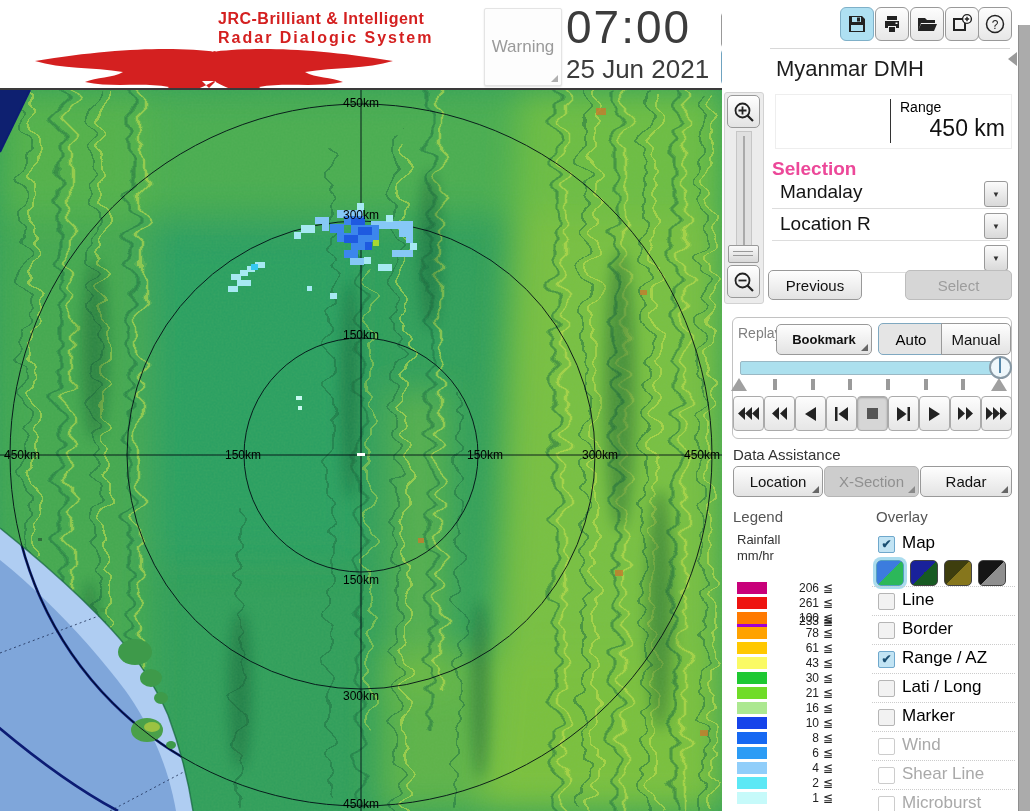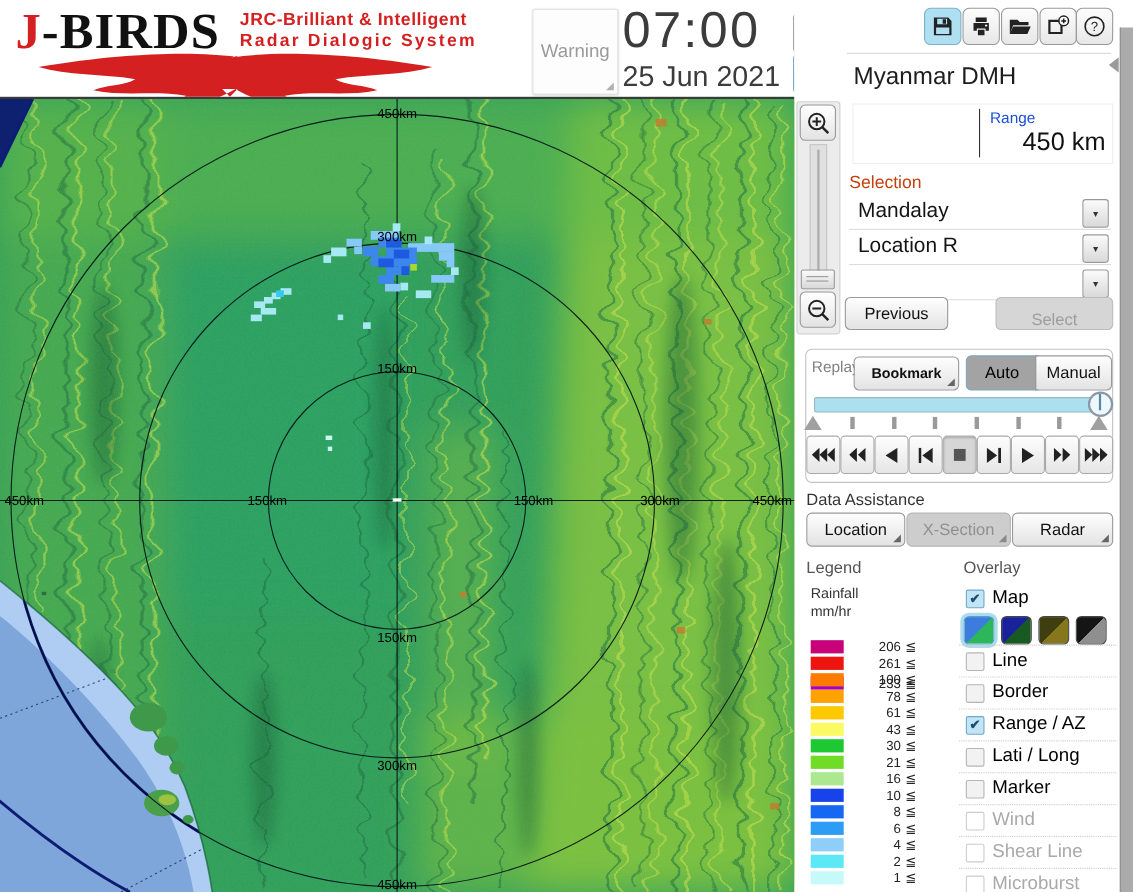--- a/index.html
+++ b/index.html
@@ -24,33 +24,33 @@
   .toolbtn{position:absolute;top:7px;width:32px;height:32px;border:1px solid #999;border-radius:6px;background:linear-gradient(#fdfdfd,#e7e7e7);display:flex;align-items:center;justify-content:center;}
   .toolbtn.active{background:#aee0f2;border-color:#7fb0c8;}
   .toolbtn svg{display:block;}
 
   
   #rpanel{position:absolute;left:722px;top:0;width:308px;height:811px;background:#fff;}
   #panel-sep{position:absolute;left:770px;top:48px;width:240px;height:1px;background:#d8d8d8;}
   #station-name{position:absolute;left:776px;top:56px;font-size:22px;color:#1d1d1d;}
   #range-box{position:absolute;left:775px;top:94px;width:235px;height:53px;background:#fff;border:1px solid #eee;}
   #range-divider{position:absolute;left:114px;top:4px;width:1px;height:44px;background:#333;}
-  #range-label{position:absolute;left:124px;top:4px;font-size:14px;color:#1d4ed8;}
+  #range-label{position:absolute;left:124px;top:4px;font-size:14px;color:#000000;}
   #range-value{position:absolute;right:6px;top:20px;font-size:23px;color:#111;}
-  #selection-label{position:absolute;left:772px;top:158px;font-size:16px;color:#c2410c;}
+  #selection-label{position:absolute;left:772px;top:158px;font-size:19px;color:#ec4899;font-weight:bold;}
   .ddrow{position:absolute;left:772px;width:238px;height:30px;background:#fff;border-bottom:1px solid #ddd;}
   .ddrow .val{position:absolute;left:8px;top:3px;font-size:19px;color:#141414;}
   .ddbtn{position:absolute;right:2px;top:3px;width:22px;height:24px;border:1px solid #999;border-radius:3px;background:linear-gradient(#fbfbfb,#d9d9d9);font-size:8px;color:#333;display:flex;align-items:center;justify-content:center;}
   .btn{border:1px solid #999;border-radius:5px;background:linear-gradient(#fefefe,#e3e3e3);color:#111;font-size:15px;display:flex;align-items:center;justify-content:center;position:absolute;}
   .btn.corner:after{content:"";position:absolute;right:3px;bottom:3px;border-left:7px solid transparent;border-bottom:7px solid #666;}
   .btn.disabled{background:#cdcdcd;border-color:#b5b5b5;color:#909090;}
   .btn.disabled:after{border-bottom-color:#8a8a8a;}
-  .btn.blue{background:#a3a3a3;border-color:#7fa8c0;color:#000;}
+  .btn.blue{background:#e5e5e5;border-color:#7fa8c0;color:#000;}
   #prev-btn{left:768px;top:270px;width:92px;height:28px;text-align:center;}
-  #select-btn{left:905px;top:270px;width:105px;height:28px;background:#d6d6d6;border-color:#bdbdbd;color:#9d9d9d;align-items:flex-end;}
+  #select-btn{left:905px;top:270px;width:105px;height:28px;background:#d6d6d6;border-color:#bdbdbd;color:#9d9d9d;}
 
   
   #replay-box{position:absolute;left:732px;top:317px;width:278px;height:120px;border:1px solid #c2c2c2;border-radius:6px;}
   #replay-label{position:absolute;left:738px;top:325px;font-size:14px;color:#808080;}
   #bookmark-btn{left:776px;top:324px;width:94px;height:29px;font-size:13px;font-weight:bold;}
   #auto-btn{left:878px;top:323px;width:64px;height:30px;border-radius:5px 0 0 5px;}
   #manual-btn{left:941px;top:323px;width:68px;height:30px;border-radius:0 5px 5px 0;}
   #replay-track{position:absolute;left:740px;top:361px;width:268px;height:12px;background:#ace0ee;border:1px solid #9ab8c4;border-radius:2px;}
   #replay-handle{position:absolute;left:989px;top:356px;width:19px;height:19px;border:2px solid #8899a5;border-radius:50%;background:#eef7fb;}
   #replay-handle:before{content:"";position:absolute;left:8px;top:0;width:2px;height:15px;background:#5588aa;}
@@ -294,21 +294,20 @@
         <text x="4" y="369" text-anchor="start">450km</text>
         <text x="243" y="369" text-anchor="middle">150km</text>
         <text x="485" y="369" text-anchor="middle">150km</text>
         <text x="600" y="369" text-anchor="middle">300km</text>
         <text x="702" y="369" text-anchor="middle">450km</text>
       </g>
     </svg>
   </div>
 
   <div id="header">
-    <div id="logo-title"><span class="j">J</span><span>-BIRDS</span></div>
     <div id="tag1" class="tagline">JRC-Brilliant &amp; Intelligent</div>
     <div id="tag2" class="tagline">Radar Dialogic System</div>
     <svg class="abs" style="left:12px;top:44px;" width="388" height="44" viewBox="0 0 388 44">
       <path fill="#d42020" d="M197,2 l5,5 -3,1 c38,-5 98,-5 182,9 c-26,8 -58,6 -88,11 c10,6 27,5 38,10 c-28,6 -57,0 -84,5 c8,6 19,6 26,11 c-32,2 -57,-9 -71,-17 c-14,8 -39,19 -71,17 c7,-5 18,-5 26,-11 c-27,-5 -56,1 -84,-5 c11,-5 28,-4 38,-10 c-30,-5 -62,-3 -88,-11 c84,-14 144,-14 182,-9 l-3,-1 z M190,37 l7,7 7,-7 z"></path>
     </svg>
     <div id="warning-btn" class="btn-like">
         <span>Warning</span>
       </div>
     <div id="clock-time">07:00</div>
     <div id="clock-date">25 Jun 2021</div>

